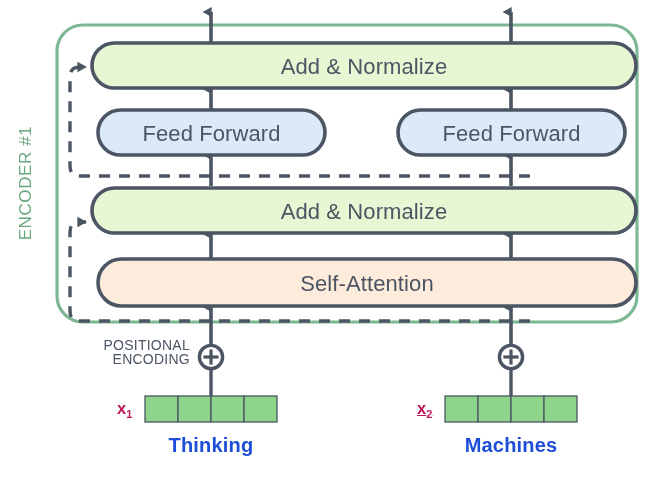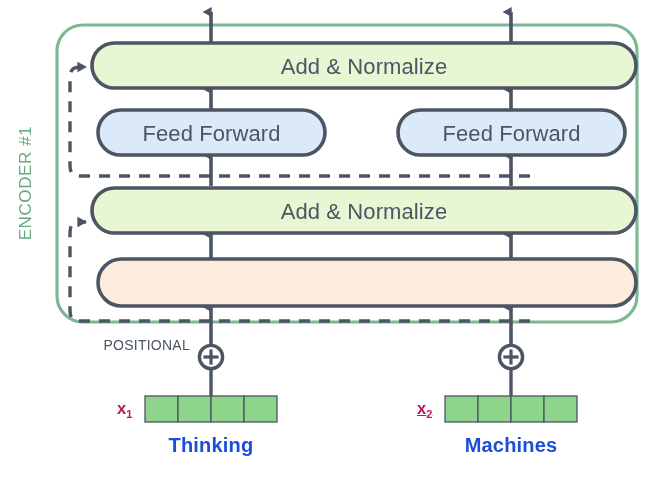--- a/index.html
+++ b/index.html
@@ -175,23 +175,25 @@
   <div id="encoder-label">ENCODER #1</div>
 
   <div class="lbl box-text" style="left:92px; top:54px; width:544px; text-align:center;">Add &amp; Normalize</div>
 
   <div class="lbl box-text" style="left:98px; top:121px; width:227px; text-align:center;">Feed Forward</div>
 
   <div class="lbl box-text" style="left:398px; top:121px; width:227px; text-align:center;">Feed Forward</div>
 
   <div class="lbl box-text" style="left:92px; top:199px; width:544px; text-align:center;">Add &amp; Normalize</div>
 
+  <div class="lbl box-text" style="left:98px; top:271px; width:538px; text-align:center;">Self-Attention</div>
 
   <div id="pos-enc">
     <div>POSITIONAL</div>
+    <div>ENCODING</div>
   </div>
 
   <div class="xlabel" style="left:117px; top:399px;"><span>x</span><sub>1</sub></div>
 
   <div class="xlabel" style="left:417px; top:399px;text-decoration:underline;"><span>x</span><sub>2</sub></div>
 
   <div class="word" style="left:111px; top:434px; width:200px; text-align:center;">Thinking</div>
 
   <div class="word" style="left:411px; top:434px; width:200px; text-align:center;">Machines</div>
 

